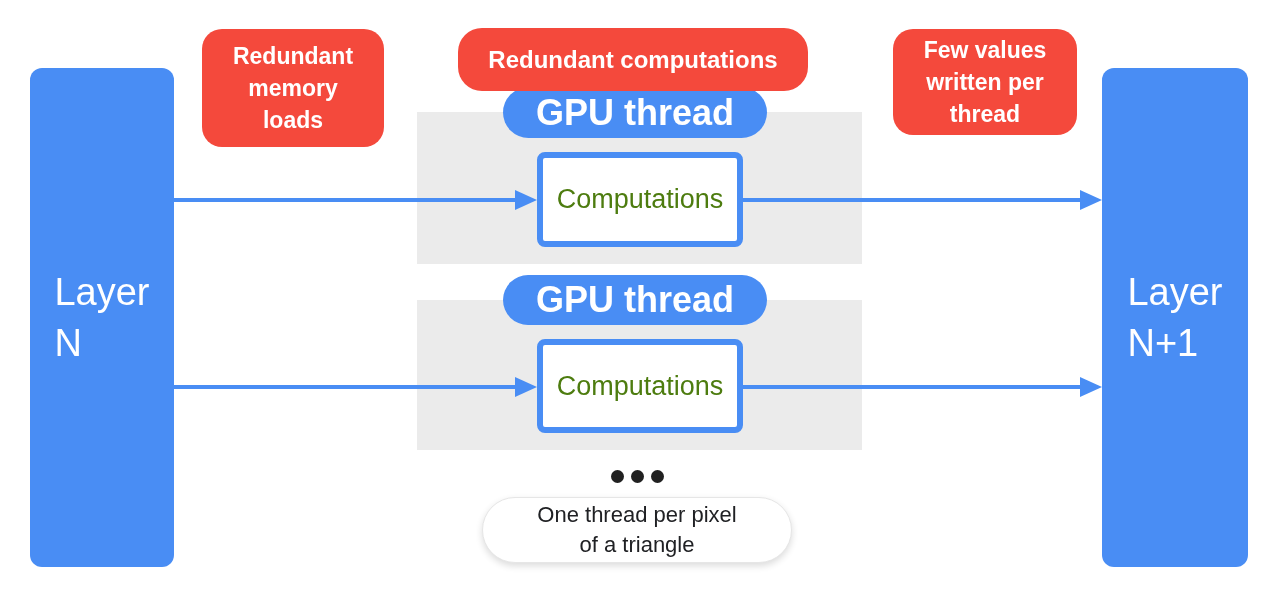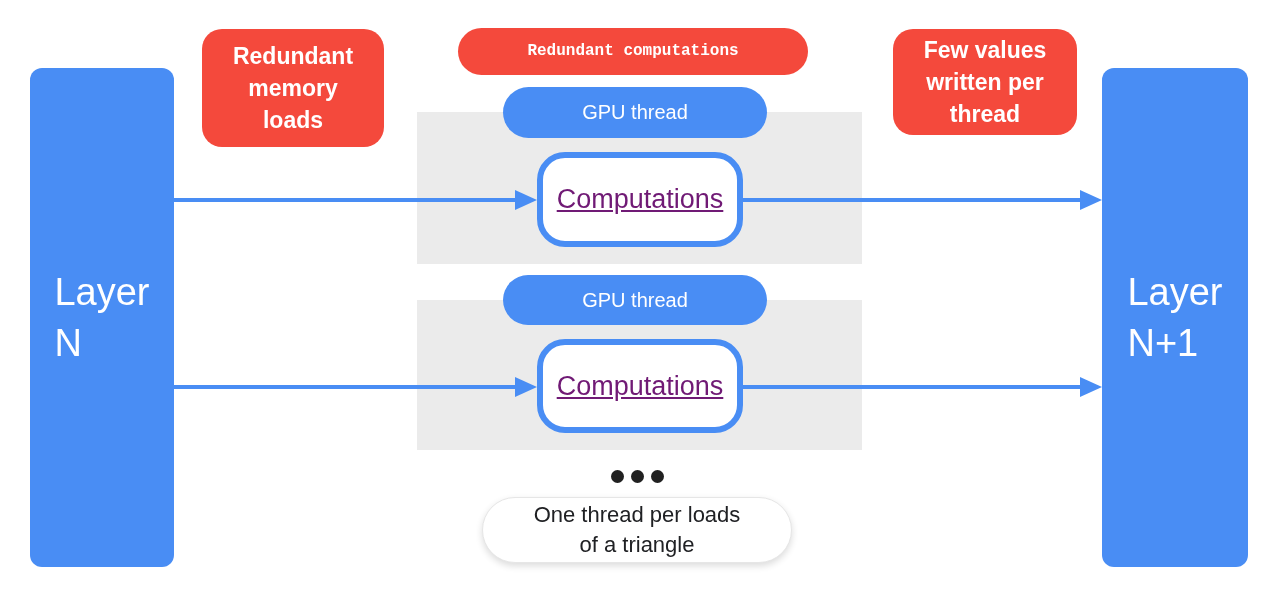--- a/index.html
+++ b/index.html
@@ -42,58 +42,57 @@
     display: flex;
     align-items: center;
     justify-content: center;
     text-align: center;
     font-size: 23px;
     line-height: 1.4;
     white-space: pre-line;
     z-index: 4;
   }
   .badge-left   { left: 202px; top: 29px; width: 182px; height: 118px; }
-  .badge-center { left: 458px; top: 28px; width: 350px; height: 47px; border-radius: 24px; font-size: 16px; font-family: Liberation Mono, monospace; }
+  .badge-center { left: 458px; top: 28px; width: 350px; height: 63px; border-radius: 24px; font-size: 24px; }
   .badge-right  { left: 893px; top: 29px; width: 184px; height: 106px; }
 
   
   .band {
     background: #EBEBEB;
     z-index: 1;
   }
   .band-1 { left: 417px; top: 112px; width: 445px; height: 152px; }
   .band-2 { left: 417px; top: 300px; width: 445px; height: 150px; }
 
   
   .gpu-pill {
     background: #498DF4;
     border-radius: 26px;
     color: #ffffff;
-    font-weight: normal;
-    font-size: 20px;
+    font-weight: bold;
+    font-size: 36px;
     display: flex;
     align-items: center;
     justify-content: center;
     z-index: 3;
   }
   .gpu-1 { left: 503px; top: 87px;  width: 264px; height: 51px; }
   .gpu-2 { left: 503px; top: 275px; width: 264px; height: 50px; }
 
   
   .comp-box {
     background: #ffffff;
     border: 6px solid #498DF4;
-    border-radius: 28px;
-    color: #701a75;
+    border-radius: 8px;
+    color: #4d7c0f;
     font-size: 27px;
     display: flex;
     align-items: center;
     justify-content: center;
     z-index: 3;
-    text-decoration: underline;
   }
   .comp-1 { left: 537px; top: 152px; width: 206px; height: 95px; }
   .comp-2 { left: 537px; top: 339px; width: 206px; height: 94px; }
 
   
   .arrow-line {
     background: #498DF4;
     height: 4px;
     z-index: 2;
   }
@@ -181,16 +180,16 @@
 
   <div class="abs gpu-pill gpu-2">GPU thread</div>
   <div class="abs comp-box comp-2">Computations</div>
 
   <div class="abs dots">
     <div class="dot"></div>
     <div class="dot"></div>
     <div class="dot"></div>
   </div>
 
-  <div class="abs footnote-pill">One thread per loads
+  <div class="abs footnote-pill">One thread per pixel
 of a triangle</div>
 
 </div>
 
 </body></html>

